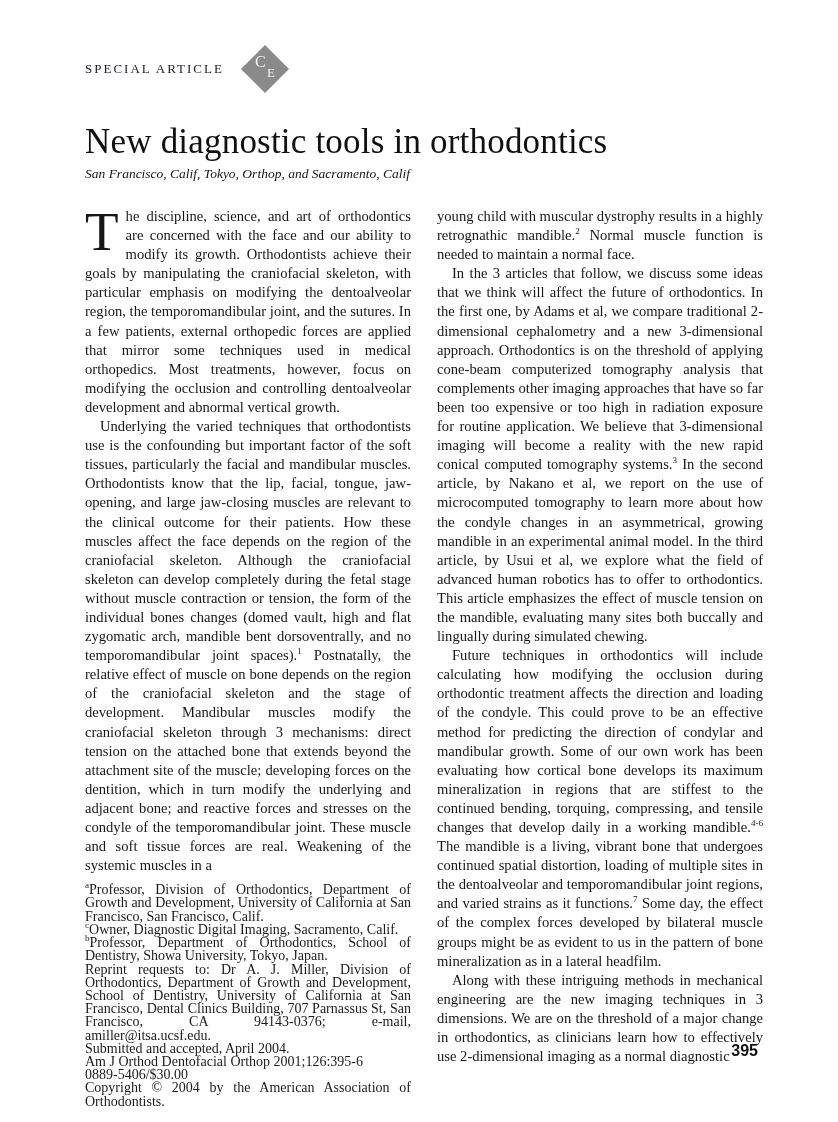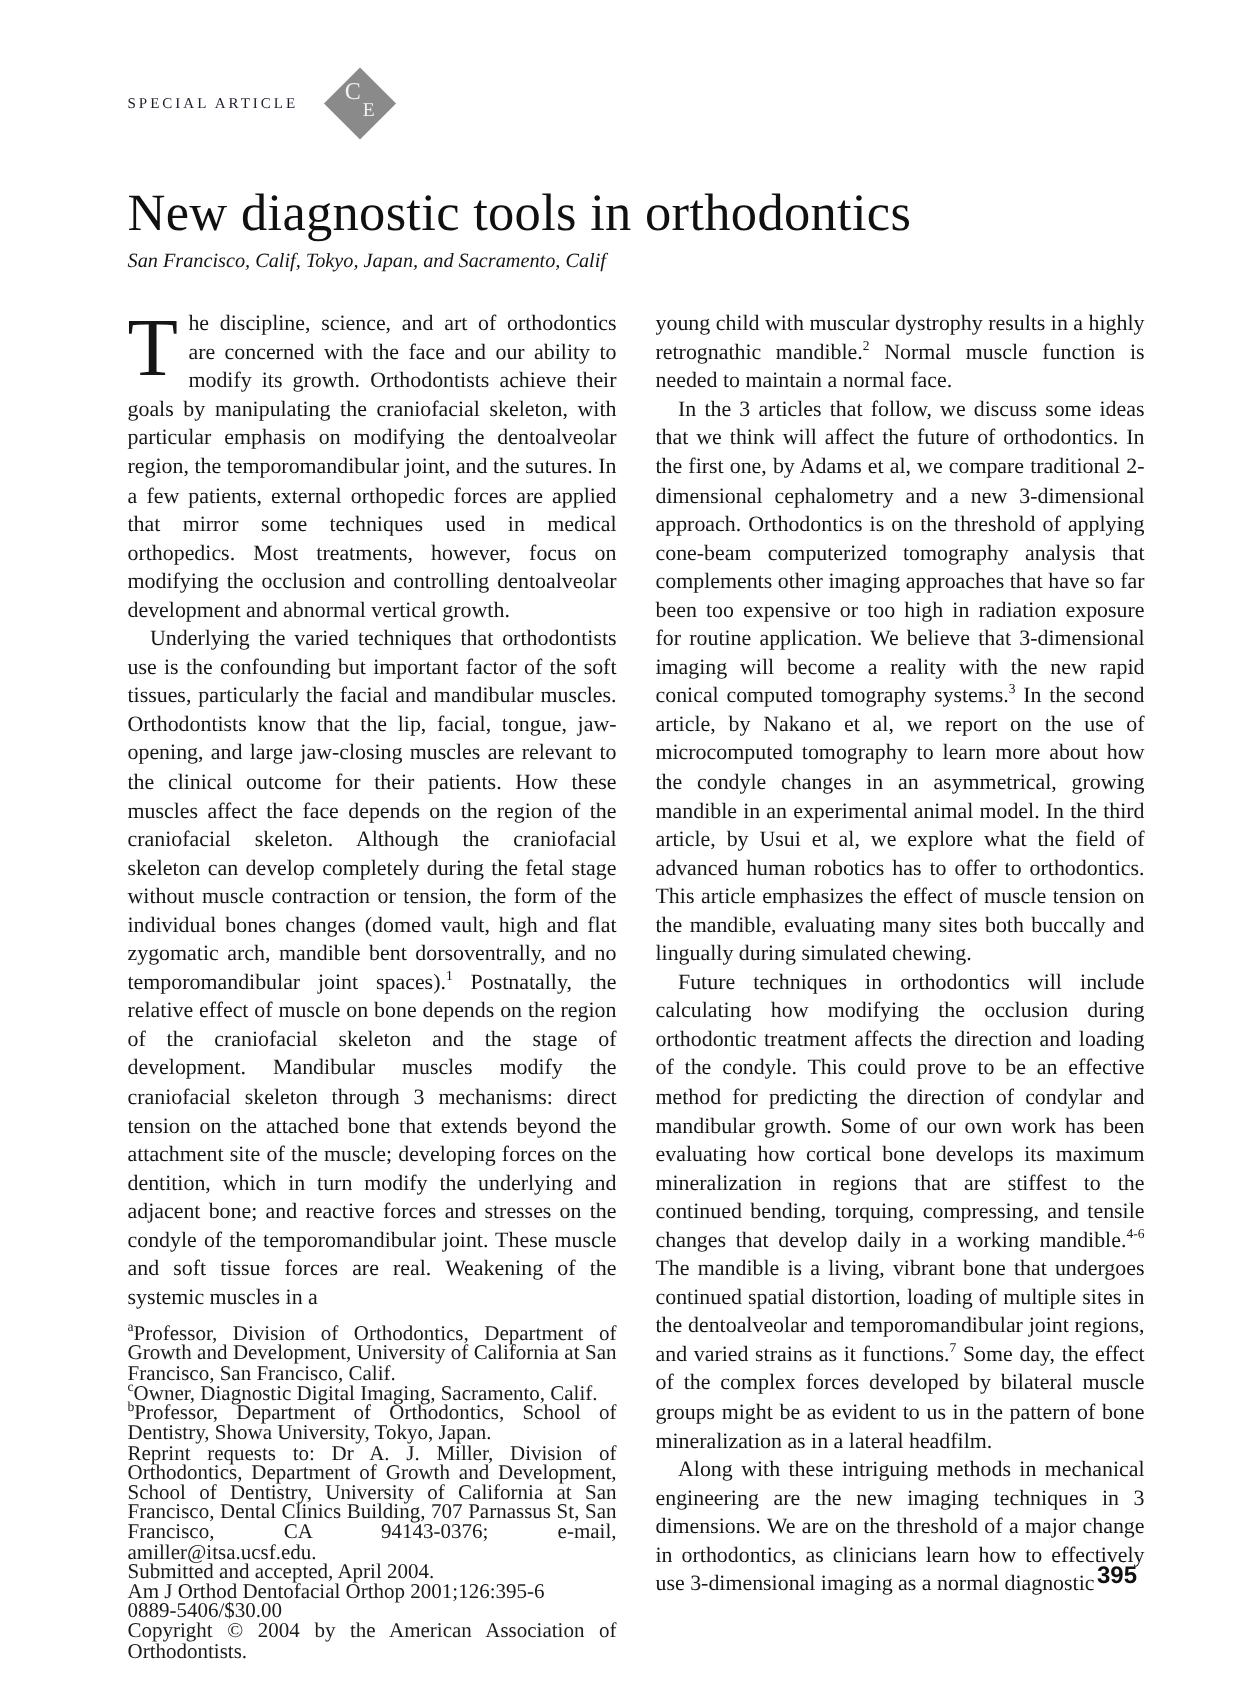--- a/index.html
+++ b/index.html
@@ -20,21 +20,21 @@
     top:0;
   }
   
   .header-row{
     margin-top:42px;
     display:flex;
     align-items:center;
     height:54px;
   }
   .eyebrow{
-    font-size:10px;
+    font-size:13px;
     letter-spacing:2px;
     color:#1a1a2a;
   }
   .ce-badge{
     position:relative;
     width:54px;height:54px;
     margin-left:14px;
     flex:0 0 auto;
   }
   .ce-badge .diamond{
@@ -131,21 +131,21 @@
       <span class="eyebrow">SPECIAL ARTICLE</span>
       <span class="ce-badge">
         <span class="diamond"></span>
         <span class="badge-letter letter-c">C</span>
         <span class="badge-letter letter-e">E</span>
       </span>
     </div>
 
     <h1 class="title">New diagnostic tools in orthodontics</h1>
 
-    <div class="affiliation">San Francisco, Calif, Tokyo, Japan, and Sacramento, Calif</div>
+    <div class="affiliation">San Francisco, Calif, Tokyo, Orthop, and Sacramento, Calif</div>
 
     <div class="columns">
       <div class="col">
         <p><span class="dropcap">T</span>he discipline, science, and art of orthodontics are concerned with the face and our ability to modify its growth. Orthodontists achieve their goals by manipulating the craniofacial skeleton, with particular emphasis on modifying the dentoalveolar region, the temporomandibular joint, and the sutures. In a few patients, external orthopedic forces are applied that mirror some techniques used in medical orthopedics. Most treatments, however, focus on modifying the occlusion and controlling dentoalveolar development and abnormal vertical growth.</p>
         <p class="indent">Underlying the varied techniques that orthodontists use is the confounding but important factor of the soft tissues, particularly the facial and mandibular muscles. Orthodontists know that the lip, facial, tongue, jaw-opening, and large jaw-closing muscles are relevant to the clinical outcome for their patients. How these muscles affect the face depends on the region of the craniofacial skeleton. Although the craniofacial skeleton can develop completely during the fetal stage without muscle contraction or tension, the form of the individual bones changes (domed vault, high and flat zygomatic arch, mandible bent dorsoventrally, and no temporomandibular joint spaces).<sup>1</sup> Postnatally, the relative effect of muscle on bone depends on the region of the craniofacial skeleton and the stage of development. Mandibular muscles modify the craniofacial skeleton through 3 mechanisms: direct tension on the attached bone that extends beyond the attachment site of the muscle; developing forces on the dentition, which in turn modify the underlying and adjacent bone; and reactive forces and stresses on the condyle of the temporomandibular joint. These muscle and soft tissue forces are real. Weakening of the systemic muscles in a</p>
 
         <div class="footnotes">
           <p><sup>a</sup>Professor, Division of Orthodontics, Department of Growth and Development, University of California at San Francisco, San Francisco, Calif.</p>
           <p><sup>c</sup>Owner, Diagnostic Digital Imaging, Sacramento, Calif.</p>
           <p><sup>b</sup>Professor, Department of Orthodontics, School of Dentistry, Showa University, Tokyo, Japan.</p>
@@ -155,20 +155,20 @@
           <p>0889-5406/$30.00</p>
           <p>Copyright © 2004 by the American Association of Orthodontists.</p>
 
         </div>
       </div>
 
       <div class="col">
         <p>young child with muscular dystrophy results in a highly retrognathic mandible.<sup>2</sup> Normal muscle function is needed to maintain a normal face.</p>
         <p class="indent">In the 3 articles that follow, we discuss some ideas that we think will affect the future of orthodontics. In the first one, by Adams et al, we compare traditional 2-dimensional cephalometry and a new 3-dimensional approach. Orthodontics is on the threshold of applying cone-beam computerized tomography analysis that complements other imaging approaches that have so far been too expensive or too high in radiation exposure for routine application. We believe that 3-dimensional imaging will become a reality with the new rapid conical computed tomography systems.<sup>3</sup> In the second article, by Nakano et al, we report on the use of microcomputed tomography to learn more about how the condyle changes in an asymmetrical, growing mandible in an experimental animal model. In the third article, by Usui et al, we explore what the field of advanced human robotics has to offer to orthodontics. This article emphasizes the effect of muscle tension on the mandible, evaluating many sites both buccally and lingually during simulated chewing.</p>
         <p class="indent">Future techniques in orthodontics will include calculating how modifying the occlusion during orthodontic treatment affects the direction and loading of the condyle. This could prove to be an effective method for predicting the direction of condylar and mandibular growth. Some of our own work has been evaluating how cortical bone develops its maximum mineralization in regions that are stiffest to the continued bending, torquing, compressing, and tensile changes that develop daily in a working mandible.<sup>4-6</sup> The mandible is a living, vibrant bone that undergoes continued spatial distortion, loading of multiple sites in the dentoalveolar and temporomandibular joint regions, and varied strains as it functions.<sup>7</sup> Some day, the effect of the complex forces developed by bilateral muscle groups might be as evident to us in the pattern of bone mineralization as in a lateral headfilm.</p>
-        <p class="indent">Along with these intriguing methods in mechanical engineering are the new imaging techniques in 3 dimensions. We are on the threshold of a major change in orthodontics, as clinicians learn how to effectively use 3-dimensional imaging as a normal diagnostic</p>
+        <p class="indent">Along with these intriguing methods in mechanical engineering are the new imaging techniques in 3 dimensions. We are on the threshold of a major change in orthodontics, as clinicians learn how to effectively use 2-dimensional imaging as a normal diagnostic</p>
       </div>
     </div>
 
   </div>
 
   <div class="page-number">395</div>
 </div>
 
 </body></html>

